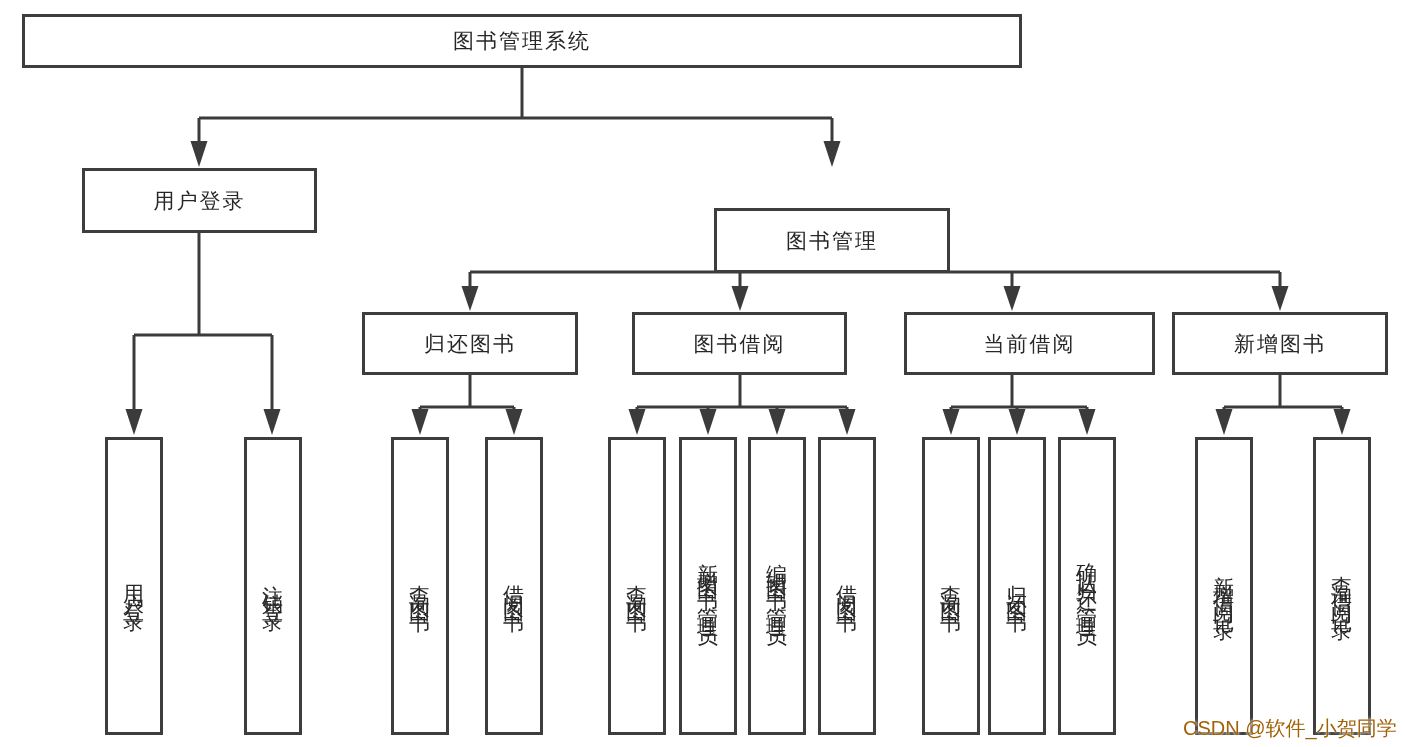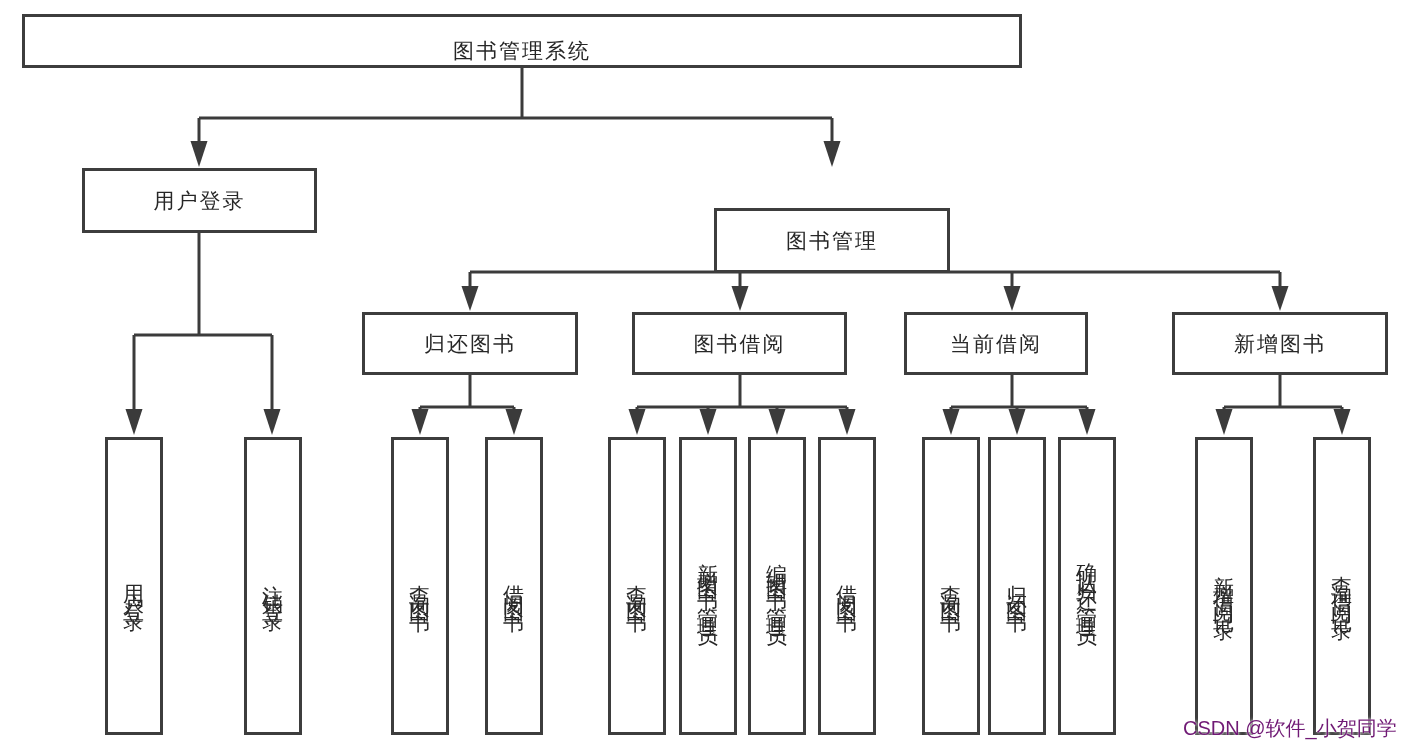--- a/index.html
+++ b/index.html
@@ -30,21 +30,21 @@
     text-orientation: mixed;
     font-size: 21px;
     letter-spacing: 9px;
     line-height: 1;
   }
   .watermark {
     position: absolute;
     left: 1183px;
     top: 715px;
     font-size: 20px;
-    color: #701a75;
+    color: #a16207;
     white-space: nowrap;
     text-shadow: 0 0 2px #ffffff, 0 0 4px #ffffff;
   }
 </style>
 </head>
 <body>
 
 <div class="canvas">
 
   <svg class="wires" viewBox="0 0 1405 747">
@@ -116,38 +116,38 @@
     <g>
       <path d="M1280 375 V407"></path>
       <path d="M1224 407 H1342"></path>
       <path d="M1224 407 V412"></path>
       <polygon points="1215.5,409 1232.5,409 1224,435"></polygon>
       <path d="M1342 407 V412"></path>
       <polygon points="1333.5,409 1350.5,409 1342,435"></polygon>
     </g>
   </svg>
 
-  <div class="node h" style="left:22px; top:14px; width:1000px; height:54px;align-items:flex-end;">
+  <div class="node h" style="left:22px; top:14px; width:1000px; height:54px;">
     <span>图书管理系统</span>
   </div>
 
   <div class="node h" style="left:82px; top:168px; width:235px; height:65px;">
     <span>用户登录</span>
   </div>
   <div class="node h" style="left:714px; top:168px; width:236px; height:65px;margin-top:40px;">
     <span>图书管理</span>
   </div>
 
   <div class="node h" style="left:362px; top:312px; width:216px; height:63px;">
     <span>归还图书</span>
   </div>
   <div class="node h" style="left:632px; top:312px; width:215px; height:63px;align-items:center;">
     <span>图书借阅</span>
   </div>
-  <div class="node h" style="left:904px; top:312px; width:184px; height:63px;">
+  <div class="node h" style="left:904px; top:312px; width:251px; height:63px;">
     <span>当前借阅</span>
   </div>
   <div class="node h" style="left:1172px; top:312px; width:216px; height:63px;">
     <span>新增图书</span>
   </div>
 
   <div class="node v" style="left:105px; top:437px; width:58px; height:298px;">
     <span>用户登录</span>
   </div>
   <div class="node v" style="left:244px; top:437px; width:58px; height:298px;">

